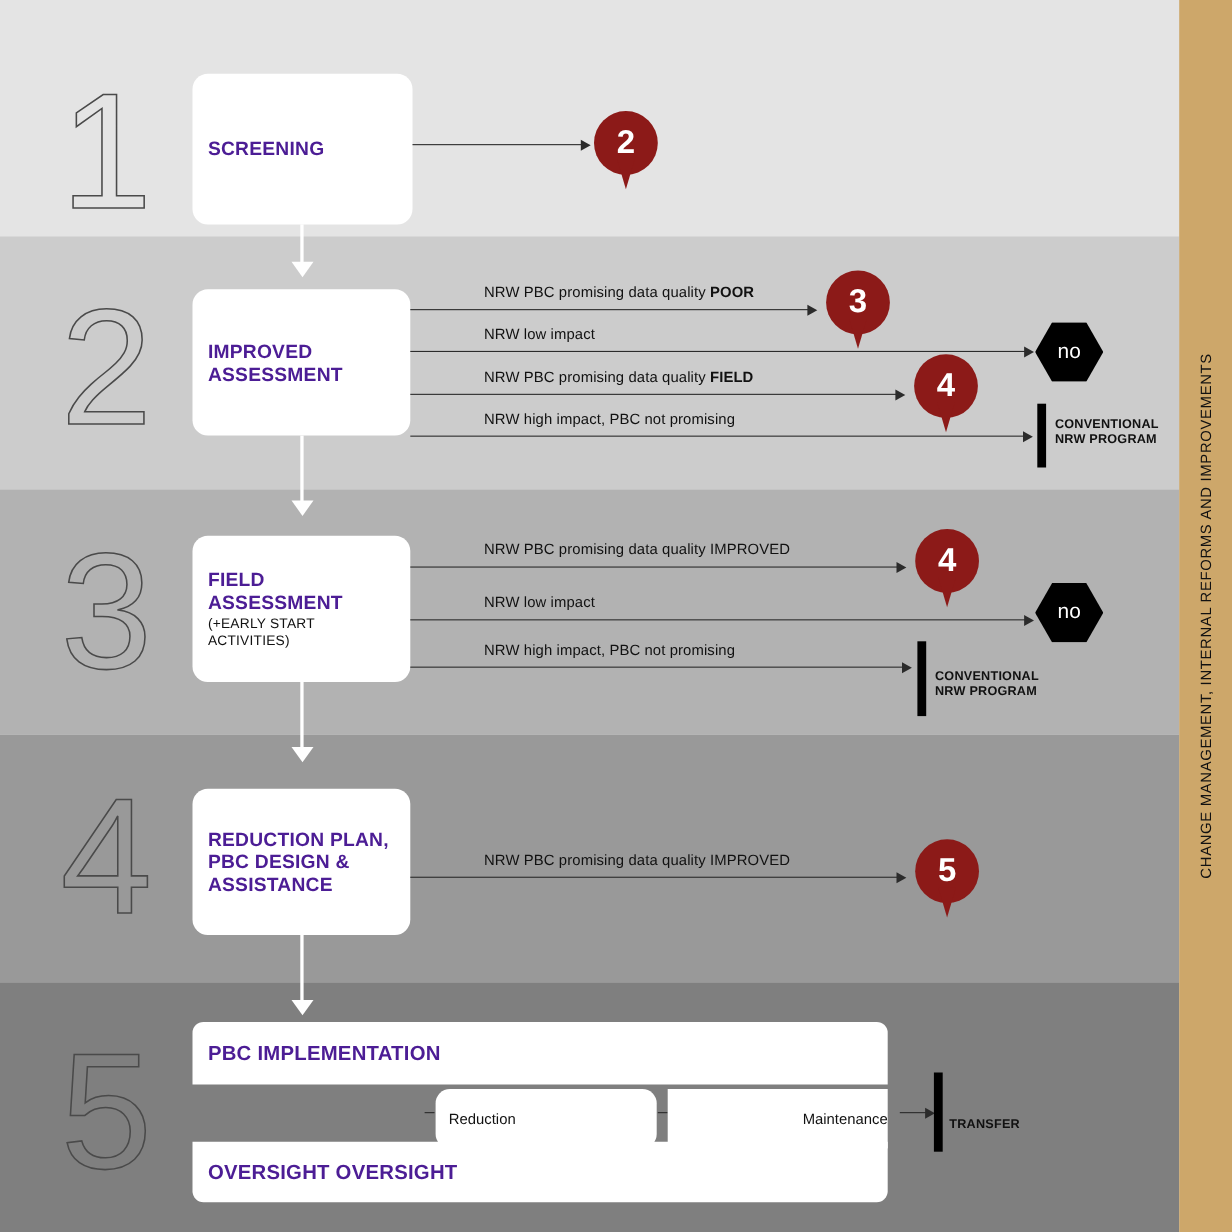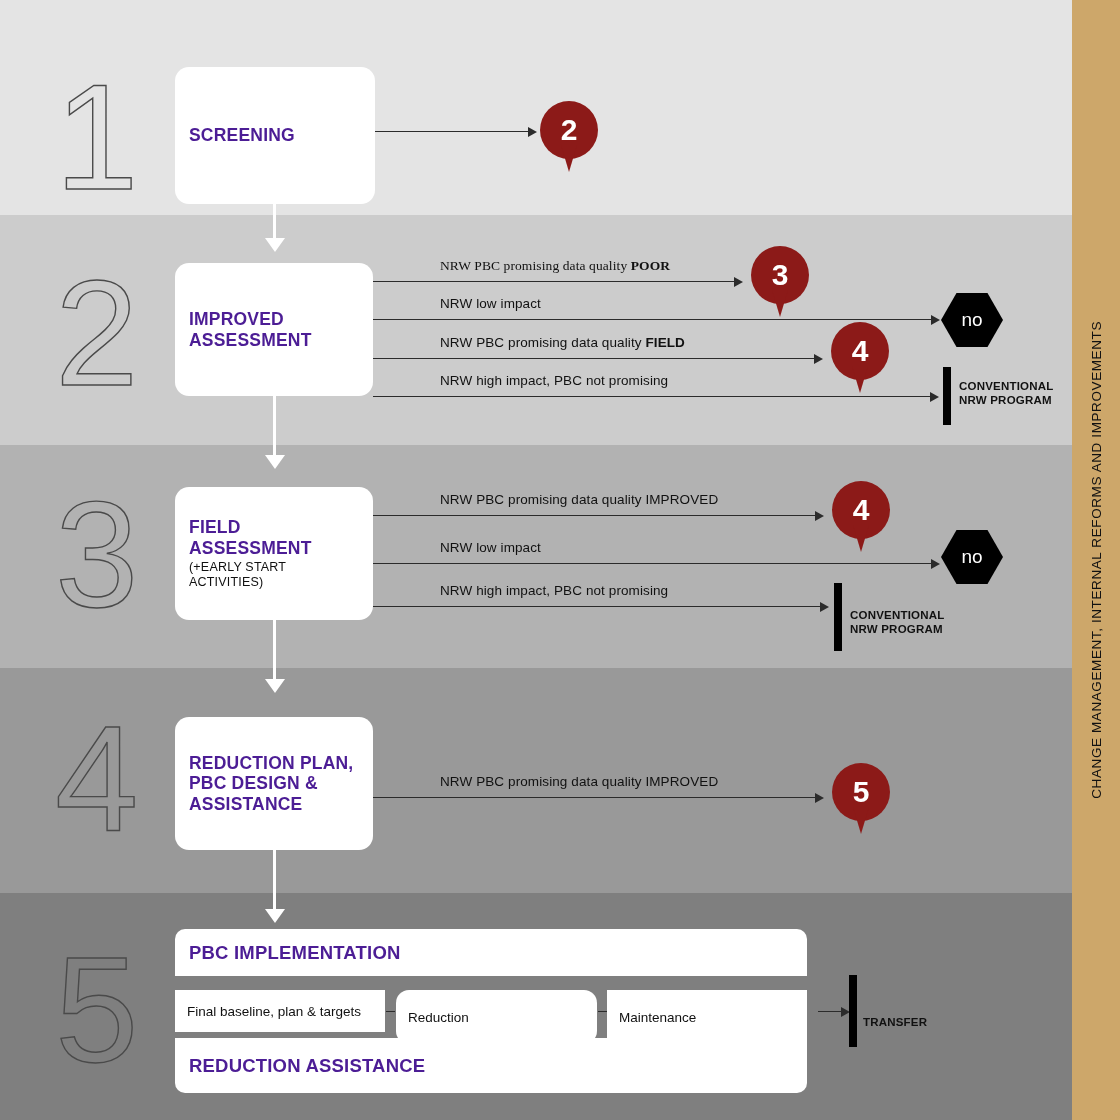--- a/index.html
+++ b/index.html
@@ -262,21 +262,21 @@
   </div>
 
   <div class="vconn" style="left:273px; top:204px; height:40px;"></div>
   <div class="vhead" style="left:265px; top:238px;"></div>
 
   <div class="wbox" style="left:175px; top:263px; width:198px; height:133px;">
     <div class="t-main">IMPROVED</div>
     <div class="t-main">ASSESSMENT</div>
   </div>
 
-  <div class="hlabel" style="left:440px; top:258px;font-family:Liberation Serif, serif;">
+  <div class="hlabel" style="left:440px; top:258px;">
     <span>NRW PBC promising data quality </span><b>POOR</b>
   </div>
   <div class="hline" style="left:373px; top:281px; width:363px;"></div>
   <div class="harrow" style="left:734px; top:277px;"></div>
   <div class="pin" style="left:751px; top:246px;">
     <div class="circ"></div>
     <div class="tail"></div>
     <div class="num">3</div>
   </div>
 
@@ -353,38 +353,35 @@
   <div class="harrow" style="left:815px; top:793px;"></div>
   <div class="pin" style="left:832px; top:763px;">
     <div class="circ"></div>
     <div class="tail"></div>
     <div class="num">5</div>
   </div>
 
   <div class="vconn" style="left:273px; top:850px; height:62px;"></div>
   <div class="vhead" style="left:265px; top:909px;"></div>
 
-  <div class="wbox" style="left:175px; top:929px; width:632px; height:47px; border-radius:10px 10px 0 0;">
+  <div class="wbox" style="left:175px; top:929px; width:632px; height:57px; border-radius:10px 10px 0 0;">
     <div class="t-main" style="font-size:18.5px;">PBC IMPLEMENTATION</div>
   </div>
 
-  <div class="subbox" style="left:175px; top:990px; width:210px; height:42px;">
-    <span>Final baseline, plan &amp; targets</span>
-  </div>
   <div class="dash" style="left:386px; top:1011px;"></div>
   <div class="subbox" style="left:396px; top:990px; width:201px; height:54px;border-radius:13px;">
     <span>Reduction</span>
   </div>
   <div class="dash" style="left:598px; top:1011px;"></div>
-  <div class="subbox" style="left:607px; top:990px; width:200px; height:54px;">
+  <div class="subbox" style="left:607px; top:990px; width:200px; height:54px;justify-content:flex-end;">
     <span>Maintenance</span>
   </div>
 
   <div class="hline" style="left:818px; top:1011px; width:26px;"></div>
   <div class="harrow" style="left:841px; top:1007px;"></div>
   <div class="tbar" style="left:849px; top:975px; height:72px;"></div>
   <div class="tcap" style="left:863px; top:1015px;text-align:right;">TRANSFER</div>
 
   <div class="wbox" style="left:175px; top:1038px; width:632px; height:55px; border-radius:0 0 10px 10px;">
-    <div class="t-main" style="font-size:18.5px;">REDUCTION ASSISTANCE</div>
+    <div class="t-main" style="font-size:18.5px;">OVERSIGHT OVERSIGHT</div>
   </div>
 
 </div>
 
 </body></html>

